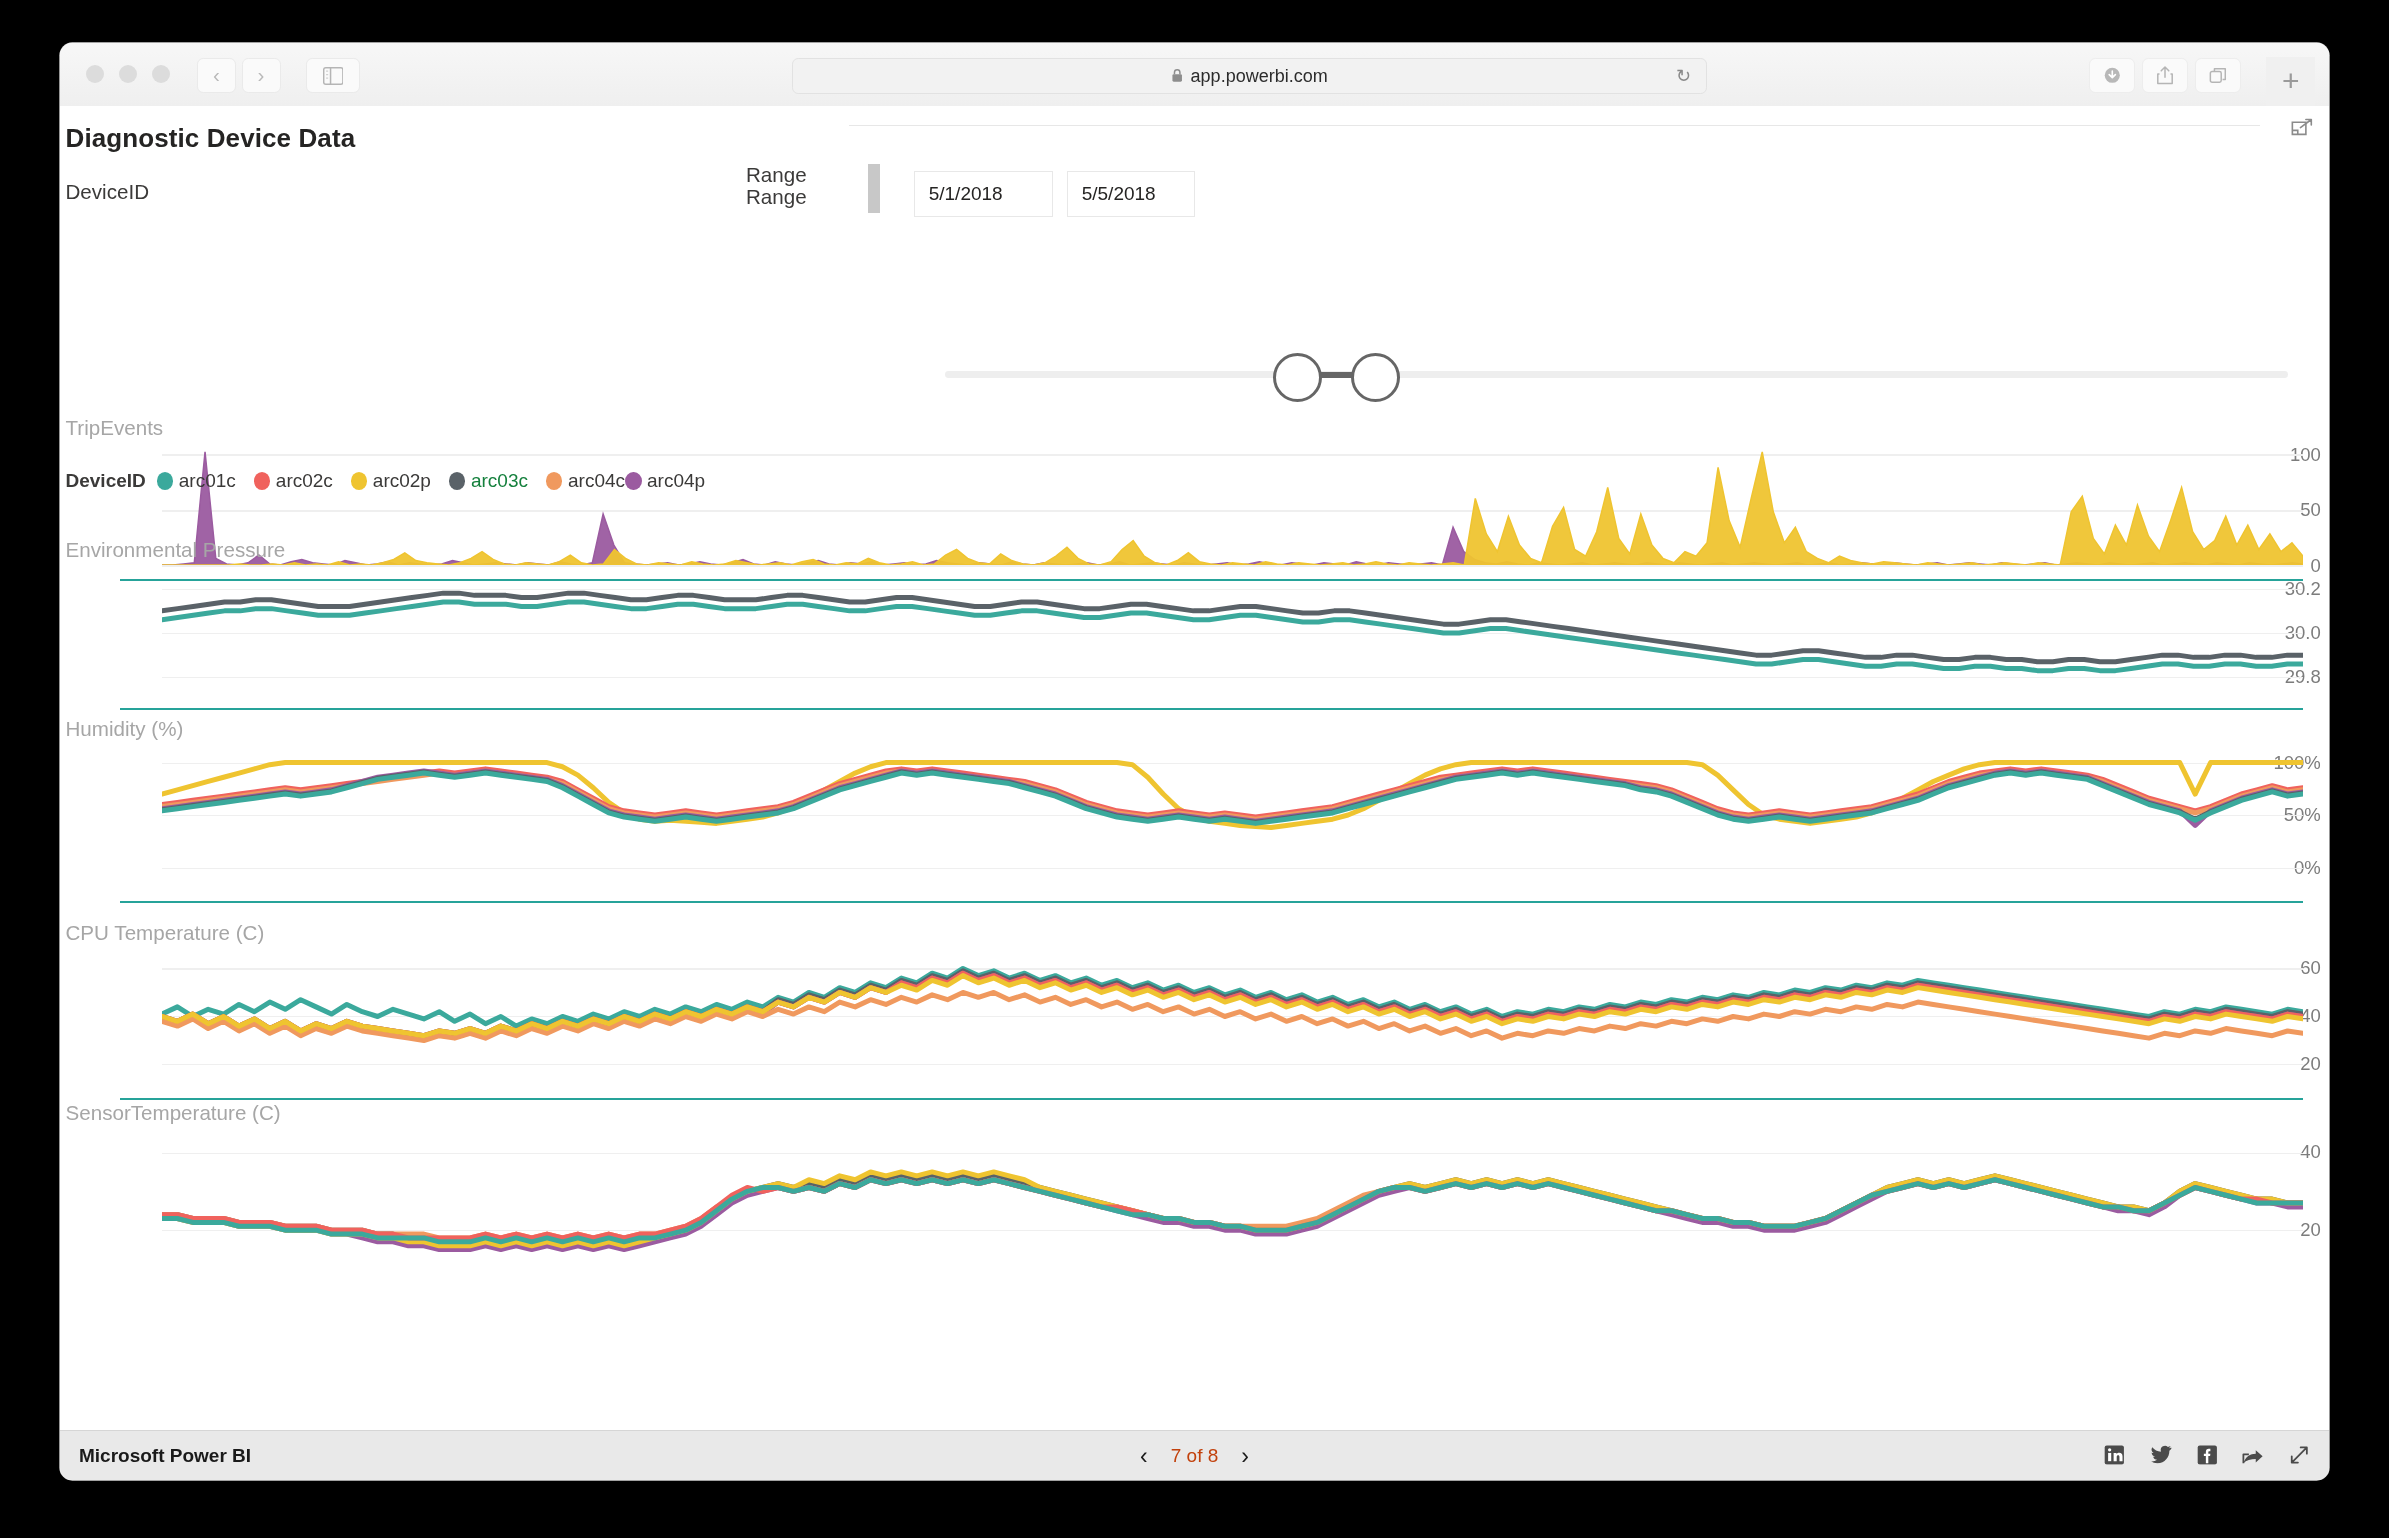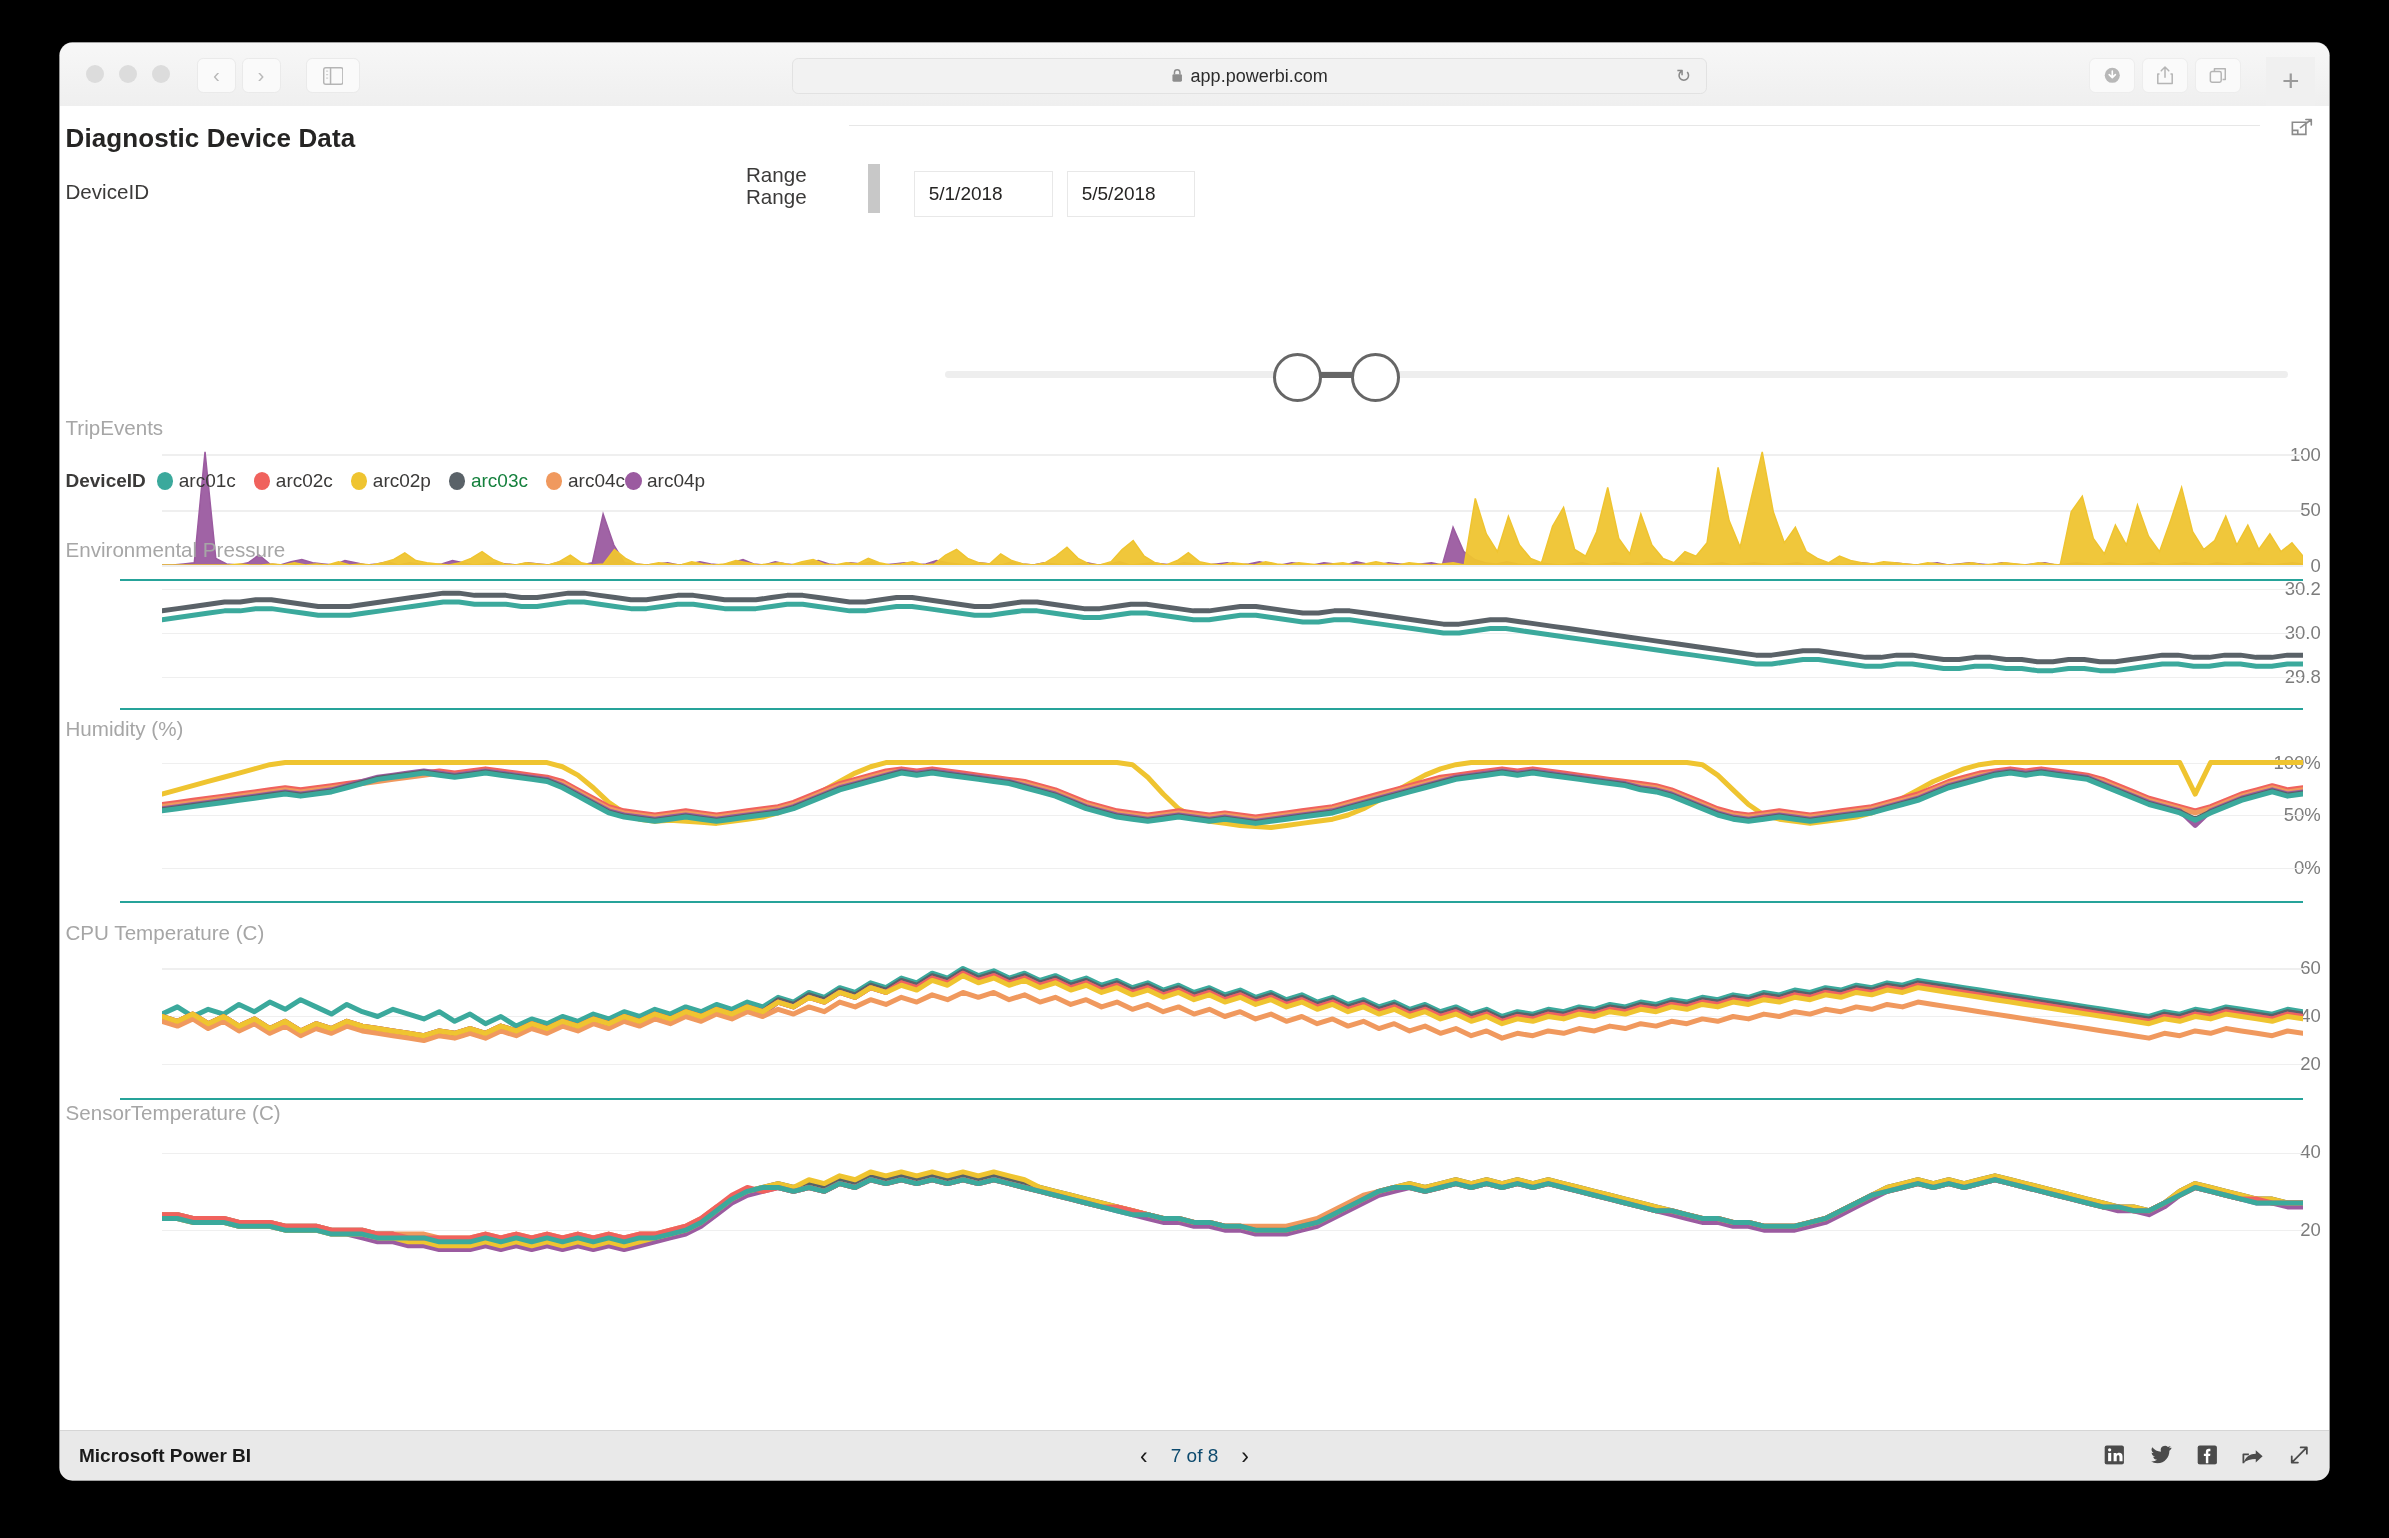--- a/index.html
+++ b/index.html
@@ -71,21 +71,21 @@
 
   #xaxis{position:absolute;left:102px;right:26px;height:27.4px;}
   .xtick{position:absolute;font-size:18.5px;color:#7c7c7c;transform:translateX(-50%);}
 
   
   #footer{position:absolute;left:0;right:0;bottom:0;height:49px;background:#e9e9e9;
           border-top:0.7px solid #d6d6d6;}
   #brand{position:absolute;left:19px;top:50%;transform:translateY(-50%);font-size:19px;color:#1a1a1a;font-weight:bold;}
   #pagenav{position:absolute;left:50%;top:50%;transform:translate(-50%,-50%);display:flex;align-items:center;gap:23px;}
   .pagearrow{color:#1a1a1a;font-size:23px;line-height:1;}
-  #pagetext{font-size:19px;color:#0c4a6e;}
+  #pagetext{font-size:19px;color:#c2410c;}
   #social{position:absolute;right:19px;top:50%;transform:translateY(-50%);display:flex;align-items:center;gap:25px;}
 </style>
 </head>
 <body>
 
 <div id="window">
 
   <div id="chrome">
     <div class="lights">
       <div class="light"></div>

